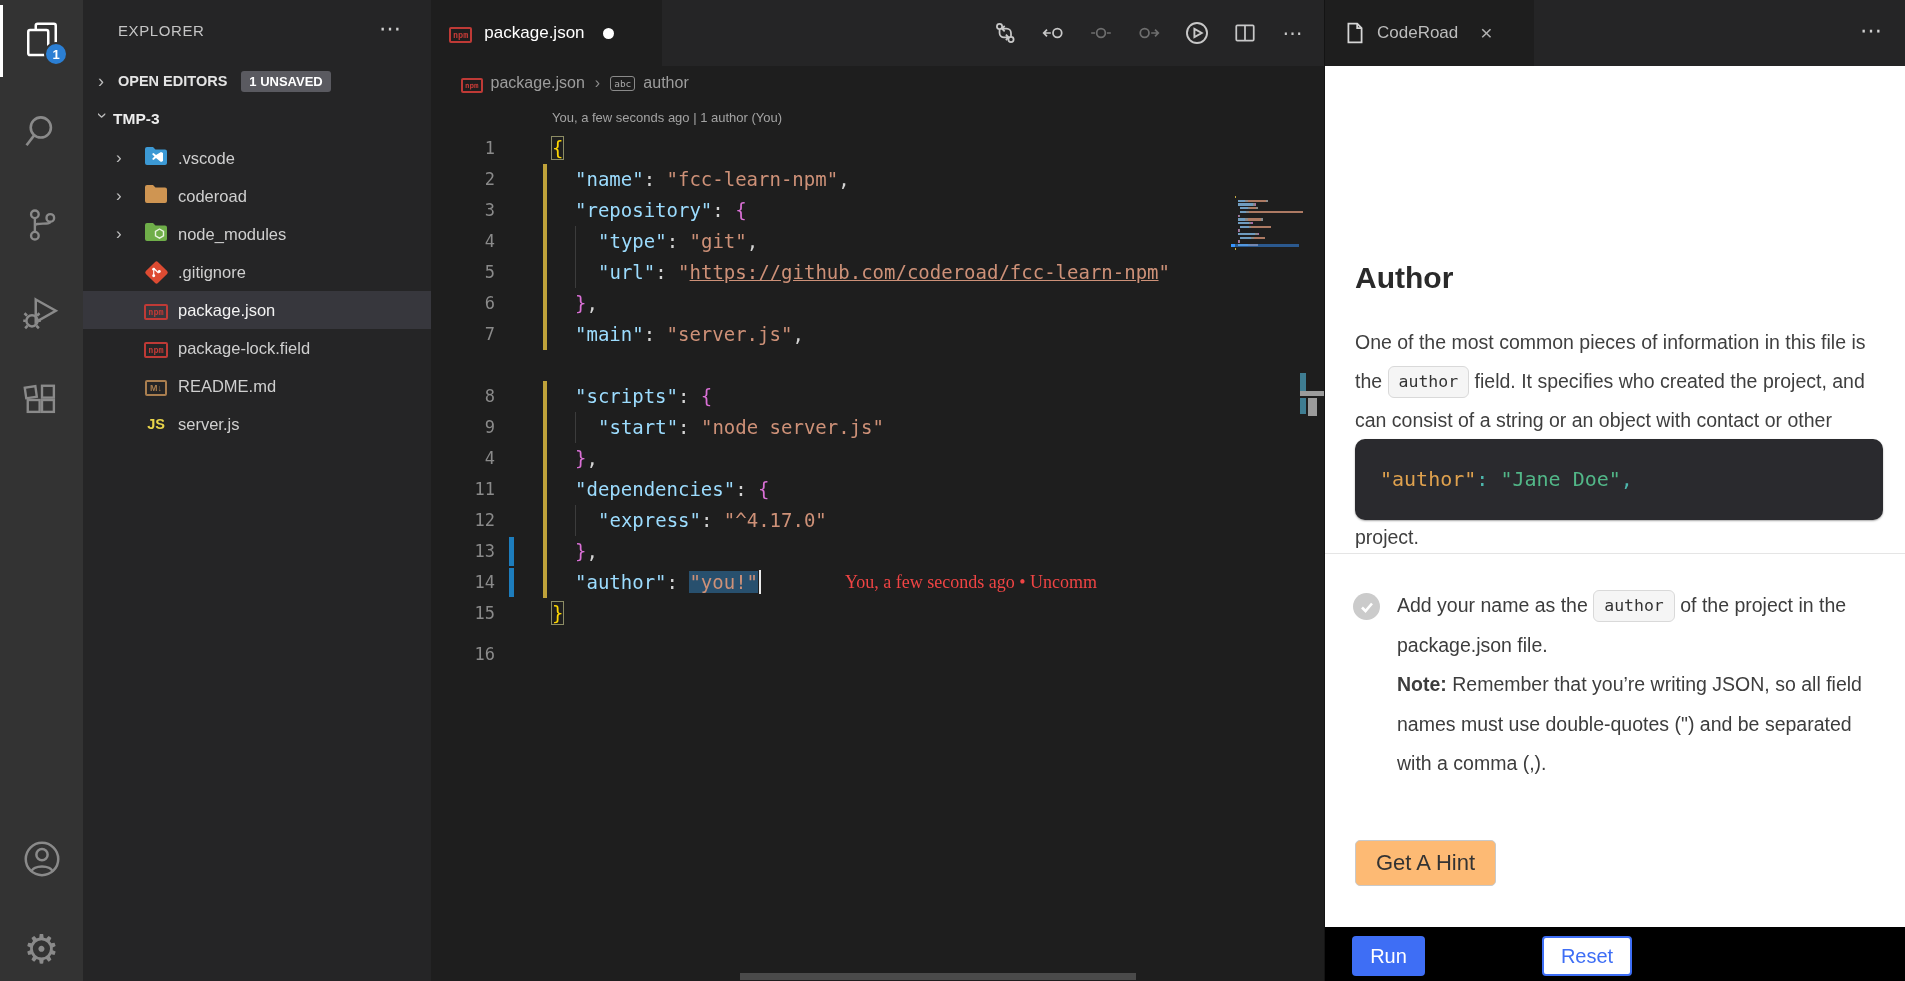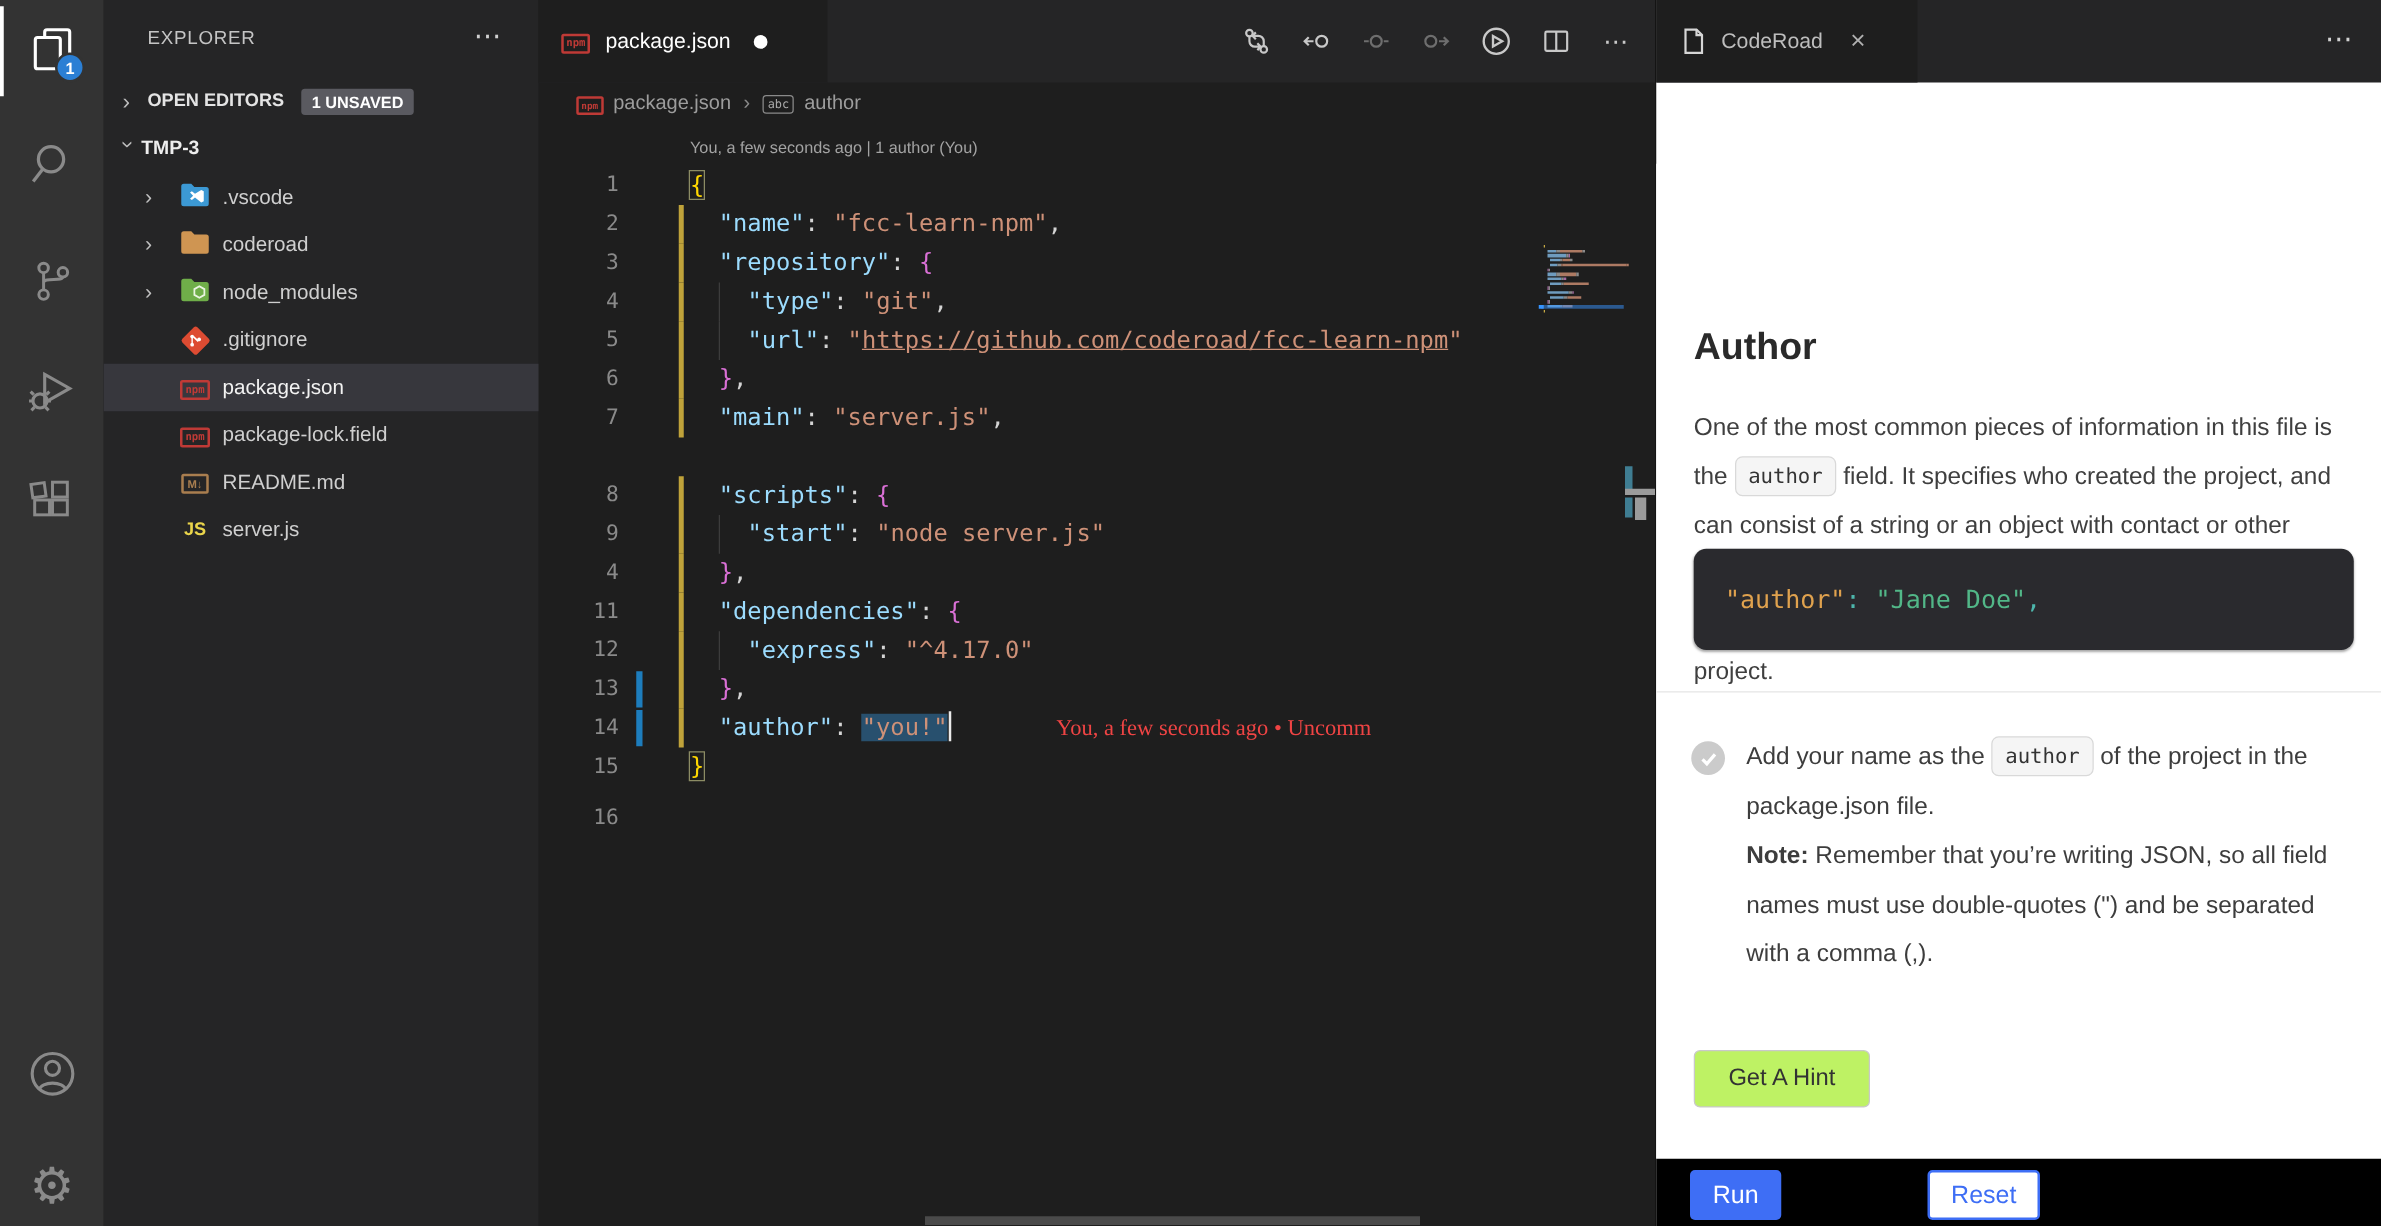--- a/index.html
+++ b/index.html
@@ -88,21 +88,21 @@
   #panel-content { position:absolute; left:0; top:131px; width:581px; height:796px; background:#ffffff; overflow:hidden; }
   .pc-h1 { position:absolute; left:30px; top:130px; font-size:30px; font-weight:bold; color:#2a2a2a; }
   .pc-para { position:absolute; left:30px; top:192px; width:528px; font-size:19.5px; line-height:39px; color:#3f3f3f; }
   .chip { display:inline-block; background:#f5f5f5; border:1px solid #d9d9d9; border-radius:6px; padding:0 10px; font-family:"DejaVu Sans Mono",monospace; font-size:16.5px; color:#333; line-height:30px; vertical-align:1px; }
   .pc-code { position:absolute; left:30px; top:308px; width:528px; height:81px; background:#2a2a2e; border-radius:10px; box-shadow:0 1px 2px rgba(0,0,0,0.35); }
   .pc-code-text { position:absolute; left:25px; top:0; line-height:81px; font-family:"DejaVu Sans Mono",monospace; font-size:20px; white-space:pre; }
   .cb-key{ color:#e0a24e; } .cb-pun{ color:#4db6ac; } .cb-val{ color:#52b788; }
   .pc-divider { position:absolute; left:0; top:422px; width:581px; border-top:1.5px solid #e5e5e5; }
   .task-check { position:absolute; left:28px; top:462px; width:27px; height:27px; border-radius:50%; background:#cbcbcb; display:flex; align-items:center; justify-content:center; }
   .task-text { position:absolute; left:72px; top:455px; width:472px; font-size:19.5px; line-height:39.5px; color:#3d3d3d; }
-  .hint-btn { position:absolute; left:30px; top:709px; width:141px; height:46px; background:#bef264; border:1.5px solid #c9c9c9; border-radius:5px; font-size:19px; color:#333333; font-family:"Liberation Sans",sans-serif; cursor:pointer; }
+  .hint-btn { position:absolute; left:30px; top:709px; width:141px; height:46px; background:#fdba74; border:1.5px solid #c9c9c9; border-radius:5px; font-size:22px; color:#333333; font-family:"Liberation Sans",sans-serif; cursor:pointer; }
   #panel-footer { position:absolute; left:0; top:927px; width:581px; height:54px; background:#000000; }
   .run-btn { position:absolute; left:27px; top:9px; width:73px; height:40px; background:#3e6ef5; border:none; border-radius:4px; color:#ffffff; font-size:20px; font-family:"Liberation Sans",sans-serif; cursor:pointer; }
   .reset-btn { position:absolute; left:217px; top:9px; width:90px; height:40px; background:#ffffff; border:2px solid #3e6ef5; border-radius:4px; color:#3e6ef5; font-size:20px; font-family:"Liberation Sans",sans-serif; cursor:pointer; }
 </style>
 </head>
 <body>
 
 <div id="activitybar">
   <div class="ab-indicator"></div>
 

